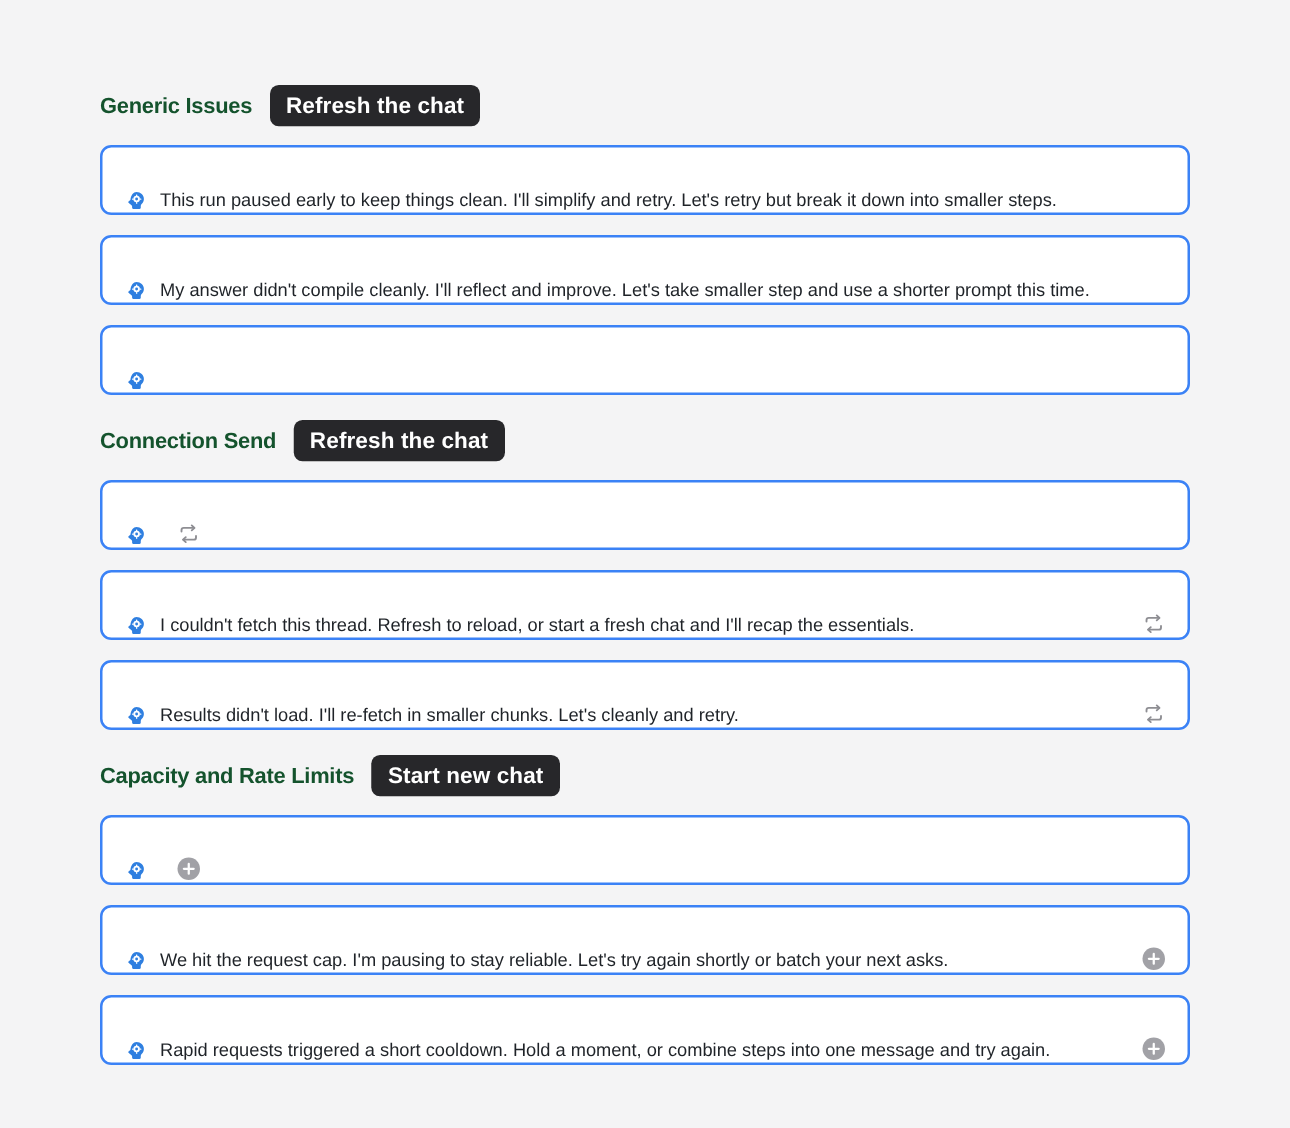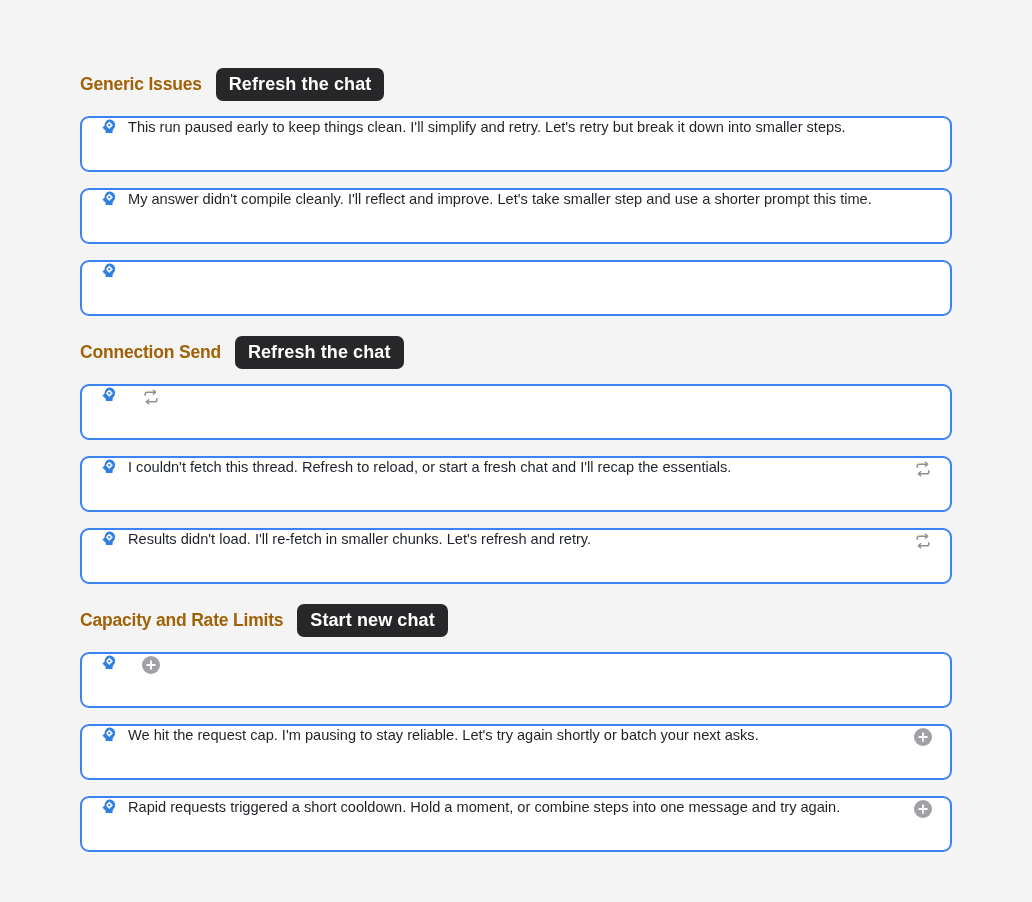--- a/index.html
+++ b/index.html
@@ -21,21 +21,21 @@
   .section-head {
     display: flex;
     align-items: center;
     gap: 14px;
     height: 44px;
     margin: 0 0 10px 0;
   }
   .section-title {
     font-size: 17.5px;
     font-weight: bold;
-    color: #a16207;
+    color: #14532d;
     letter-spacing: -0.2px;
     white-space: nowrap;
   }
   .pill-btn {
     background: #27272a;
     color: #ffffff;
     border: none;
     border-radius: 7px;
     padding: 7px 13px 8px 13px;
     font-family: "Liberation Sans", sans-serif;
@@ -43,21 +43,21 @@
     font-weight: bold;
     letter-spacing: 0.1px;
     line-height: 1;
     cursor: pointer;
     white-space: nowrap;
   }
   .cards { display: flex; flex-direction: column; gap: 16px; }
   .card {
     position: relative;
     display: flex;
-    align-items: flex-start;
+    align-items: flex-end;
     background: #ffffff;
     border: 2px solid #3b82f6;
     border-radius: 9px;
     height: 56px;
     padding: 0 16px 0 18px;
   }
   .card-icon {
     flex: 0 0 auto;
     width: 18px; height: 18px;
     margin-right: 10px;
@@ -190,21 +190,21 @@
               <svg width="18" height="18" viewBox="0 0 18 18" aria-hidden="true">
                 <path d="M9.2 1.6c3.3 0 5.9 2.4 5.9 5.5 0 1.5-.5 2.7-1.6 3.8-.6.6-.9 1.1-.9 1.9v1.4c0 .5-.4.9-.9.9H6.6c-.5 0-.9-.4-.9-.9v-1.1c0-.5-.2-.8-.7-1.2l-2-1.6c-.5-.4-.5-1 0-1.4l1.3-1C4.9 3.9 6.7 1.6 9.2 1.6z" fill="#2f7fe0"></path>
                 <circle cx="9.3" cy="7.2" r="2.6" fill="#ffffff"></circle>
                 <circle cx="9.3" cy="7.2" r="1.15" fill="#2f7fe0"></circle>
                 <rect x="8.75" y="3.5" width="1.1" height="1.5" rx="0.45" fill="#ffffff"></rect>
                 <rect x="8.75" y="9.5" width="1.1" height="1.5" rx="0.45" fill="#ffffff"></rect>
                 <rect x="5.6" y="6.7" width="1.5" height="1.1" rx="0.45" fill="#ffffff"></rect>
                 <rect x="11.6" y="6.7" width="1.5" height="1.1" rx="0.45" fill="#ffffff"></rect>
               </svg>
             </span>
-            <span class="card-text">Results didn't load. I'll re-fetch in smaller chunks. Let's refresh and retry.</span>
+            <span class="card-text">Results didn't load. I'll re-fetch in smaller chunks. Let's cleanly and retry.</span>
             <span class="card-action">
               <svg width="20" height="20" viewBox="0 0 20 20" fill="none" stroke="#8e8e93" stroke-width="1.5" stroke-linecap="round" stroke-linejoin="round" aria-hidden="true">
                 <path d="M4.2 8.2V7.1c0-1 .8-1.8 1.8-1.8h8.2"></path>
                 <polyline points="12.4,3.3 14.6,5.3 12.4,7.3"></polyline>
                 <path d="M15.8 11.8v1.1c0 1-.8 1.8-1.8 1.8H5.8"></path>
                 <polyline points="7.6,16.7 5.4,14.7 7.6,12.7"></polyline>
               </svg>
             </span>
           </div>
         </div>

